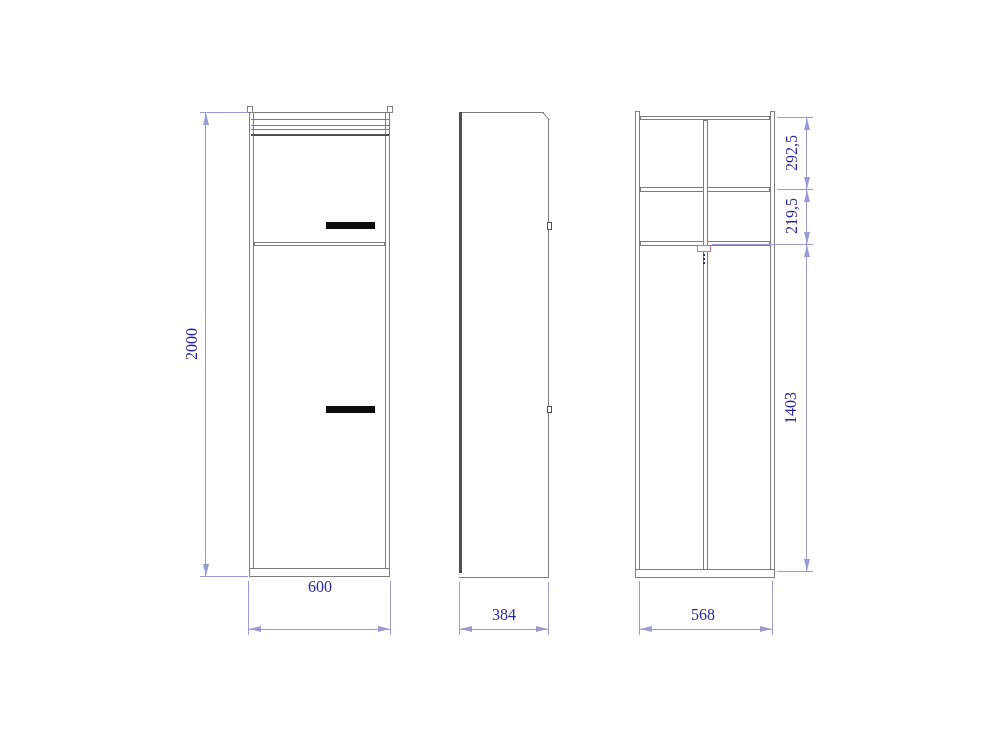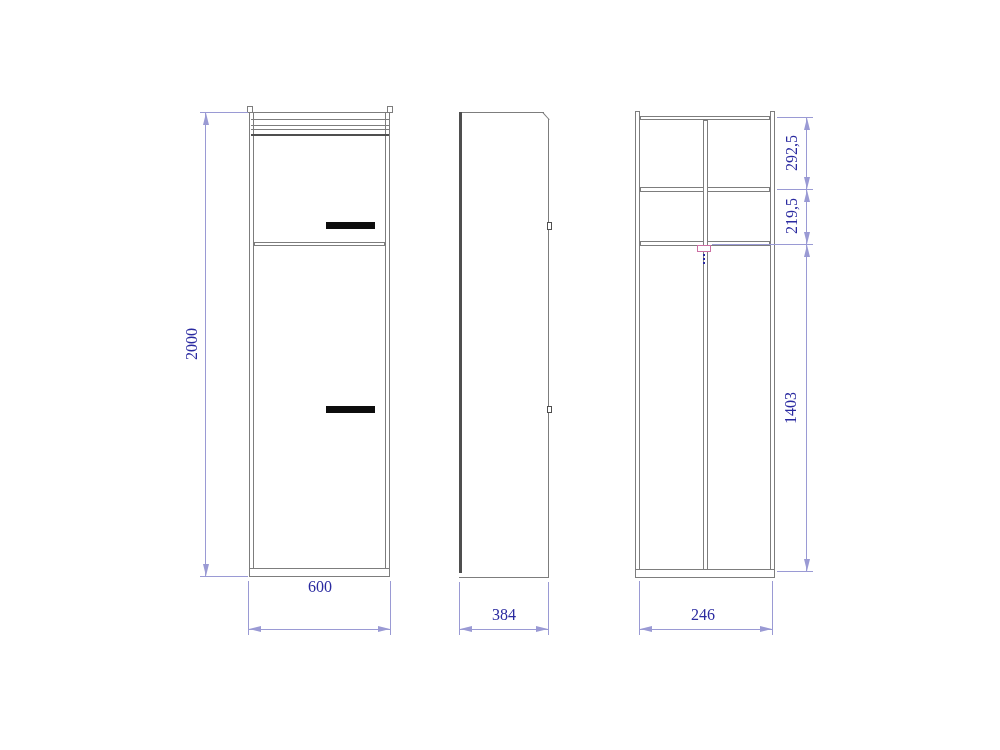--- a/index.html
+++ b/index.html
@@ -105,21 +105,21 @@
     <div class="bracket" style="left:697px;top:245px;width:14px;height:7px;"></div>
     <div class="bracket-txt" style="left:703px;top:254px;height:10px;"></div>
   </div>
 
   <div class="grp">
     <div class="ext" style="left:639px;top:581px;width:1px;height:54px;"></div>
     <div class="ext" style="left:772px;top:581px;width:1px;height:54px;"></div>
     <div class="dimln" style="left:639px;top:629px;width:134px;height:1px;"></div>
     <div class="arr left" style="left:640px;top:626px;"></div>
     <div class="arr right" style="left:760px;top:626px;"></div>
-    <div class="lab" style="left:703px;top:615px;">246</div>
+    <div class="lab" style="left:703px;top:615px;">568</div>
   </div>
 
   <div class="grp">
     <div class="ext" style="left:777px;top:117px;width:36px;height:1px;"></div>
     <div class="ext" style="left:777px;top:189px;width:36px;height:1px;"></div>
     <div class="ext" style="left:712px;top:244px;width:101px;height:1px;"></div>
     <div class="ext" style="left:777px;top:571px;width:36px;height:1px;"></div>
     <div class="dimln" style="left:806px;top:117px;width:1px;height:455px;"></div>
 
     <div class="arr up" style="left:804px;top:118px;"></div>

